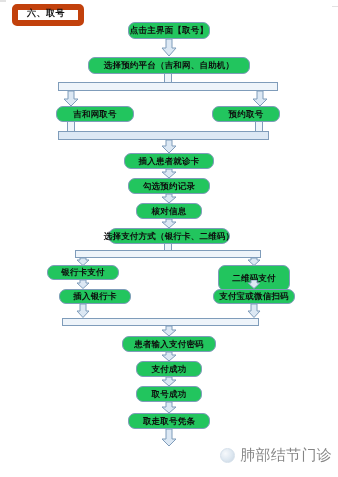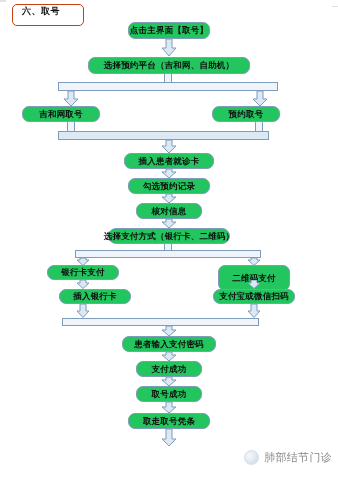--- a/index.html
+++ b/index.html
@@ -10,25 +10,25 @@
     position:relative;
     overflow:hidden;
   }
   #chart{position:absolute;left:0;top:0;width:338px;height:477px;}
 
   
   .section-chip{
     position:absolute;
     left:12px;top:4px;
     width:72px;height:22px;
-    border:1px solid #c2410c;
+    border:6px solid #c2410c;
     border-radius:5px;
     background:#ffffff;
     box-sizing:border-box;
-    display:flex;align-items:flex-start;
+    display:flex;align-items:flex-end;
     padding-left:9px;
   }
   .section-chip .txt{
     font-size:9px;color:#111;font-weight:bold;letter-spacing:.5px;
     white-space:nowrap;
   }
 
   
   .node{
     position:absolute;
@@ -75,21 +75,21 @@
     display:flex;align-items:center;gap:5px;
     opacity:.62;
   }
   .watermark .wm-logo{
     width:13px;height:13px;border-radius:50%;
     background:radial-gradient(circle at 35% 35%,#f2f6fa 0%,#c9d9e8 55%,#a7bdd2 100%);
     border:1px solid #b9cbdc;
     flex:0 0 auto;
   }
   .watermark .wm-text{
-    font-size:11px;color:#3b3b3b;white-space:nowrap;letter-spacing:.3px;
+    font-size:15px;color:#3b3b3b;white-space:nowrap;letter-spacing:.3px;
   }
 
   
   .edge-mark{position:absolute;background:#e2e2e2;}
 </style>
 </head>
 <body>
 
 <div id="chart">
 
@@ -99,21 +99,21 @@
   <div class="section-chip">
     <span class="txt">六、取号</span>
   </div>
 
   <div class="node" style="left:128px;top:22px;width:82px;height:17px;">
       <span class="txt">点击主界面【取号】</span>
     </div>
   <div class="node" style="left:88px;top:57px;width:162px;height:17px;">
       <span class="txt">选择预约平台（吉和网、自助机）</span>
     </div>
-  <div class="node" style="left:22px;top:106px;width:78px;height:16px;">
+  <div class="node" style="left:56px;top:106px;width:78px;height:16px;">
       <span class="txt">吉和网取号</span>
     </div>
   <div class="node" style="left:212px;top:106px;width:68px;height:16px;">
       <span class="txt">预约取号</span>
     </div>
   <div class="node" style="left:124px;top:153px;width:90px;height:16px;">
       <span class="txt">插入患者就诊卡</span>
     </div>
   <div class="node" style="left:128px;top:178px;width:82px;height:16px;">
       <span class="txt">勾选预约记录</span>

